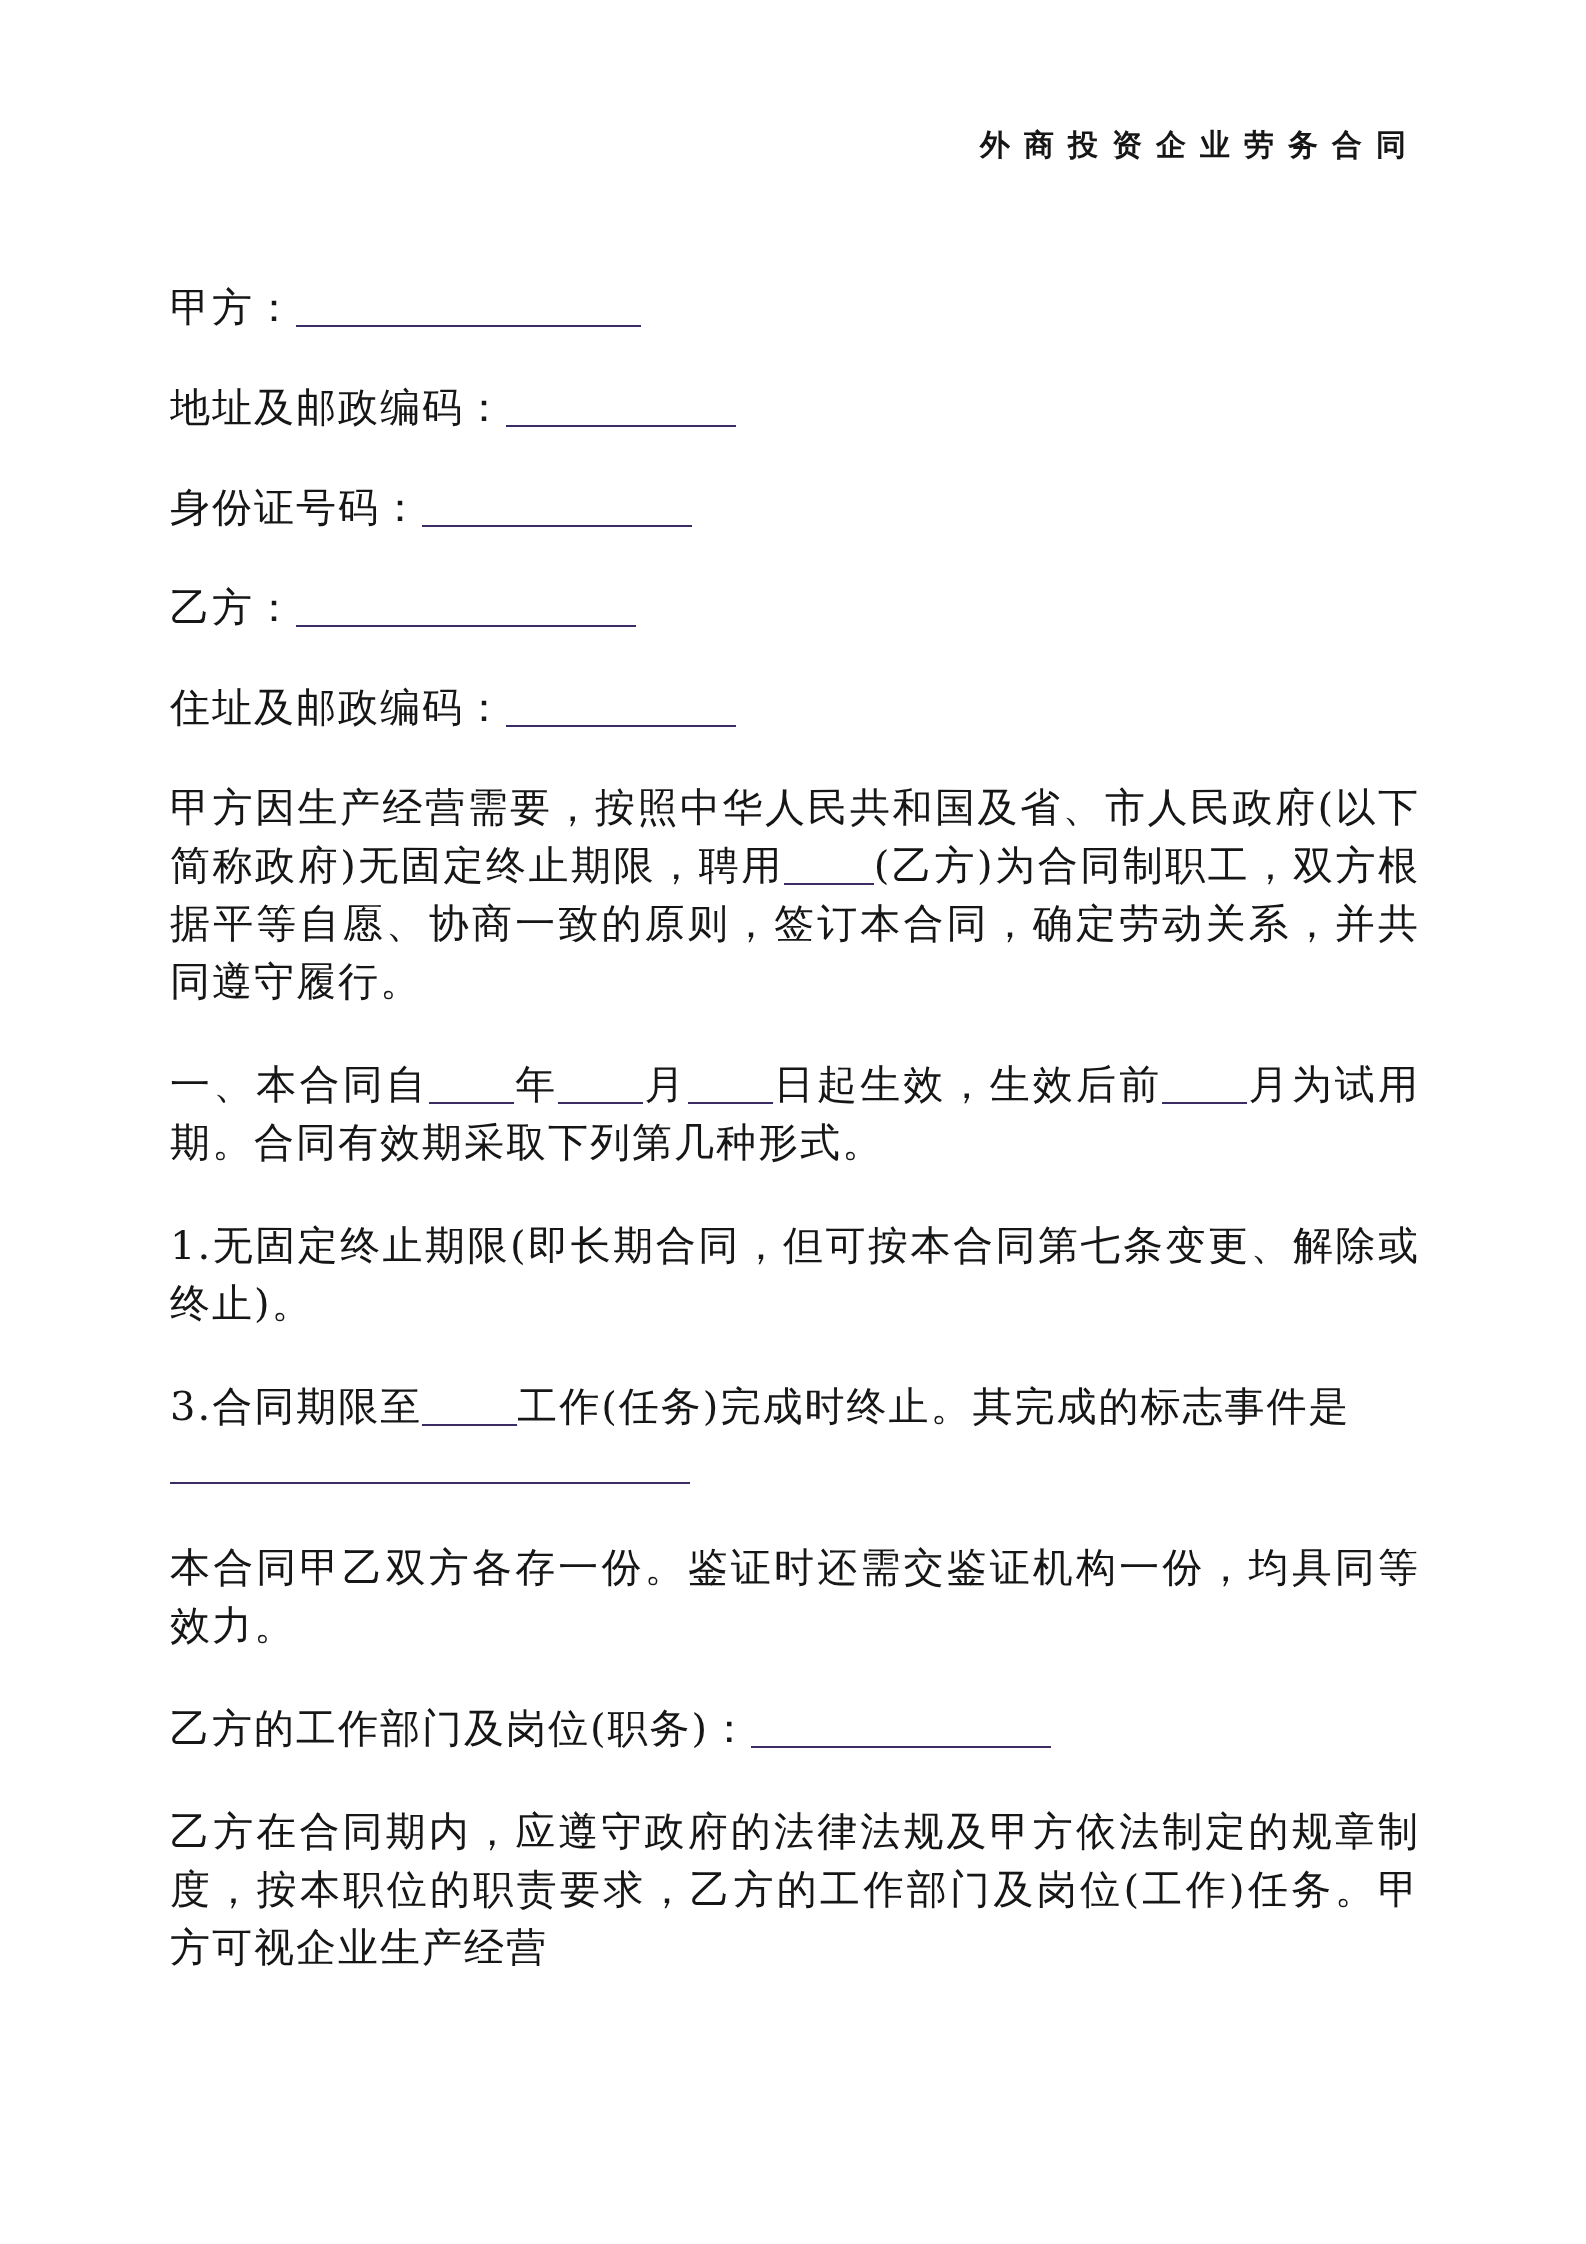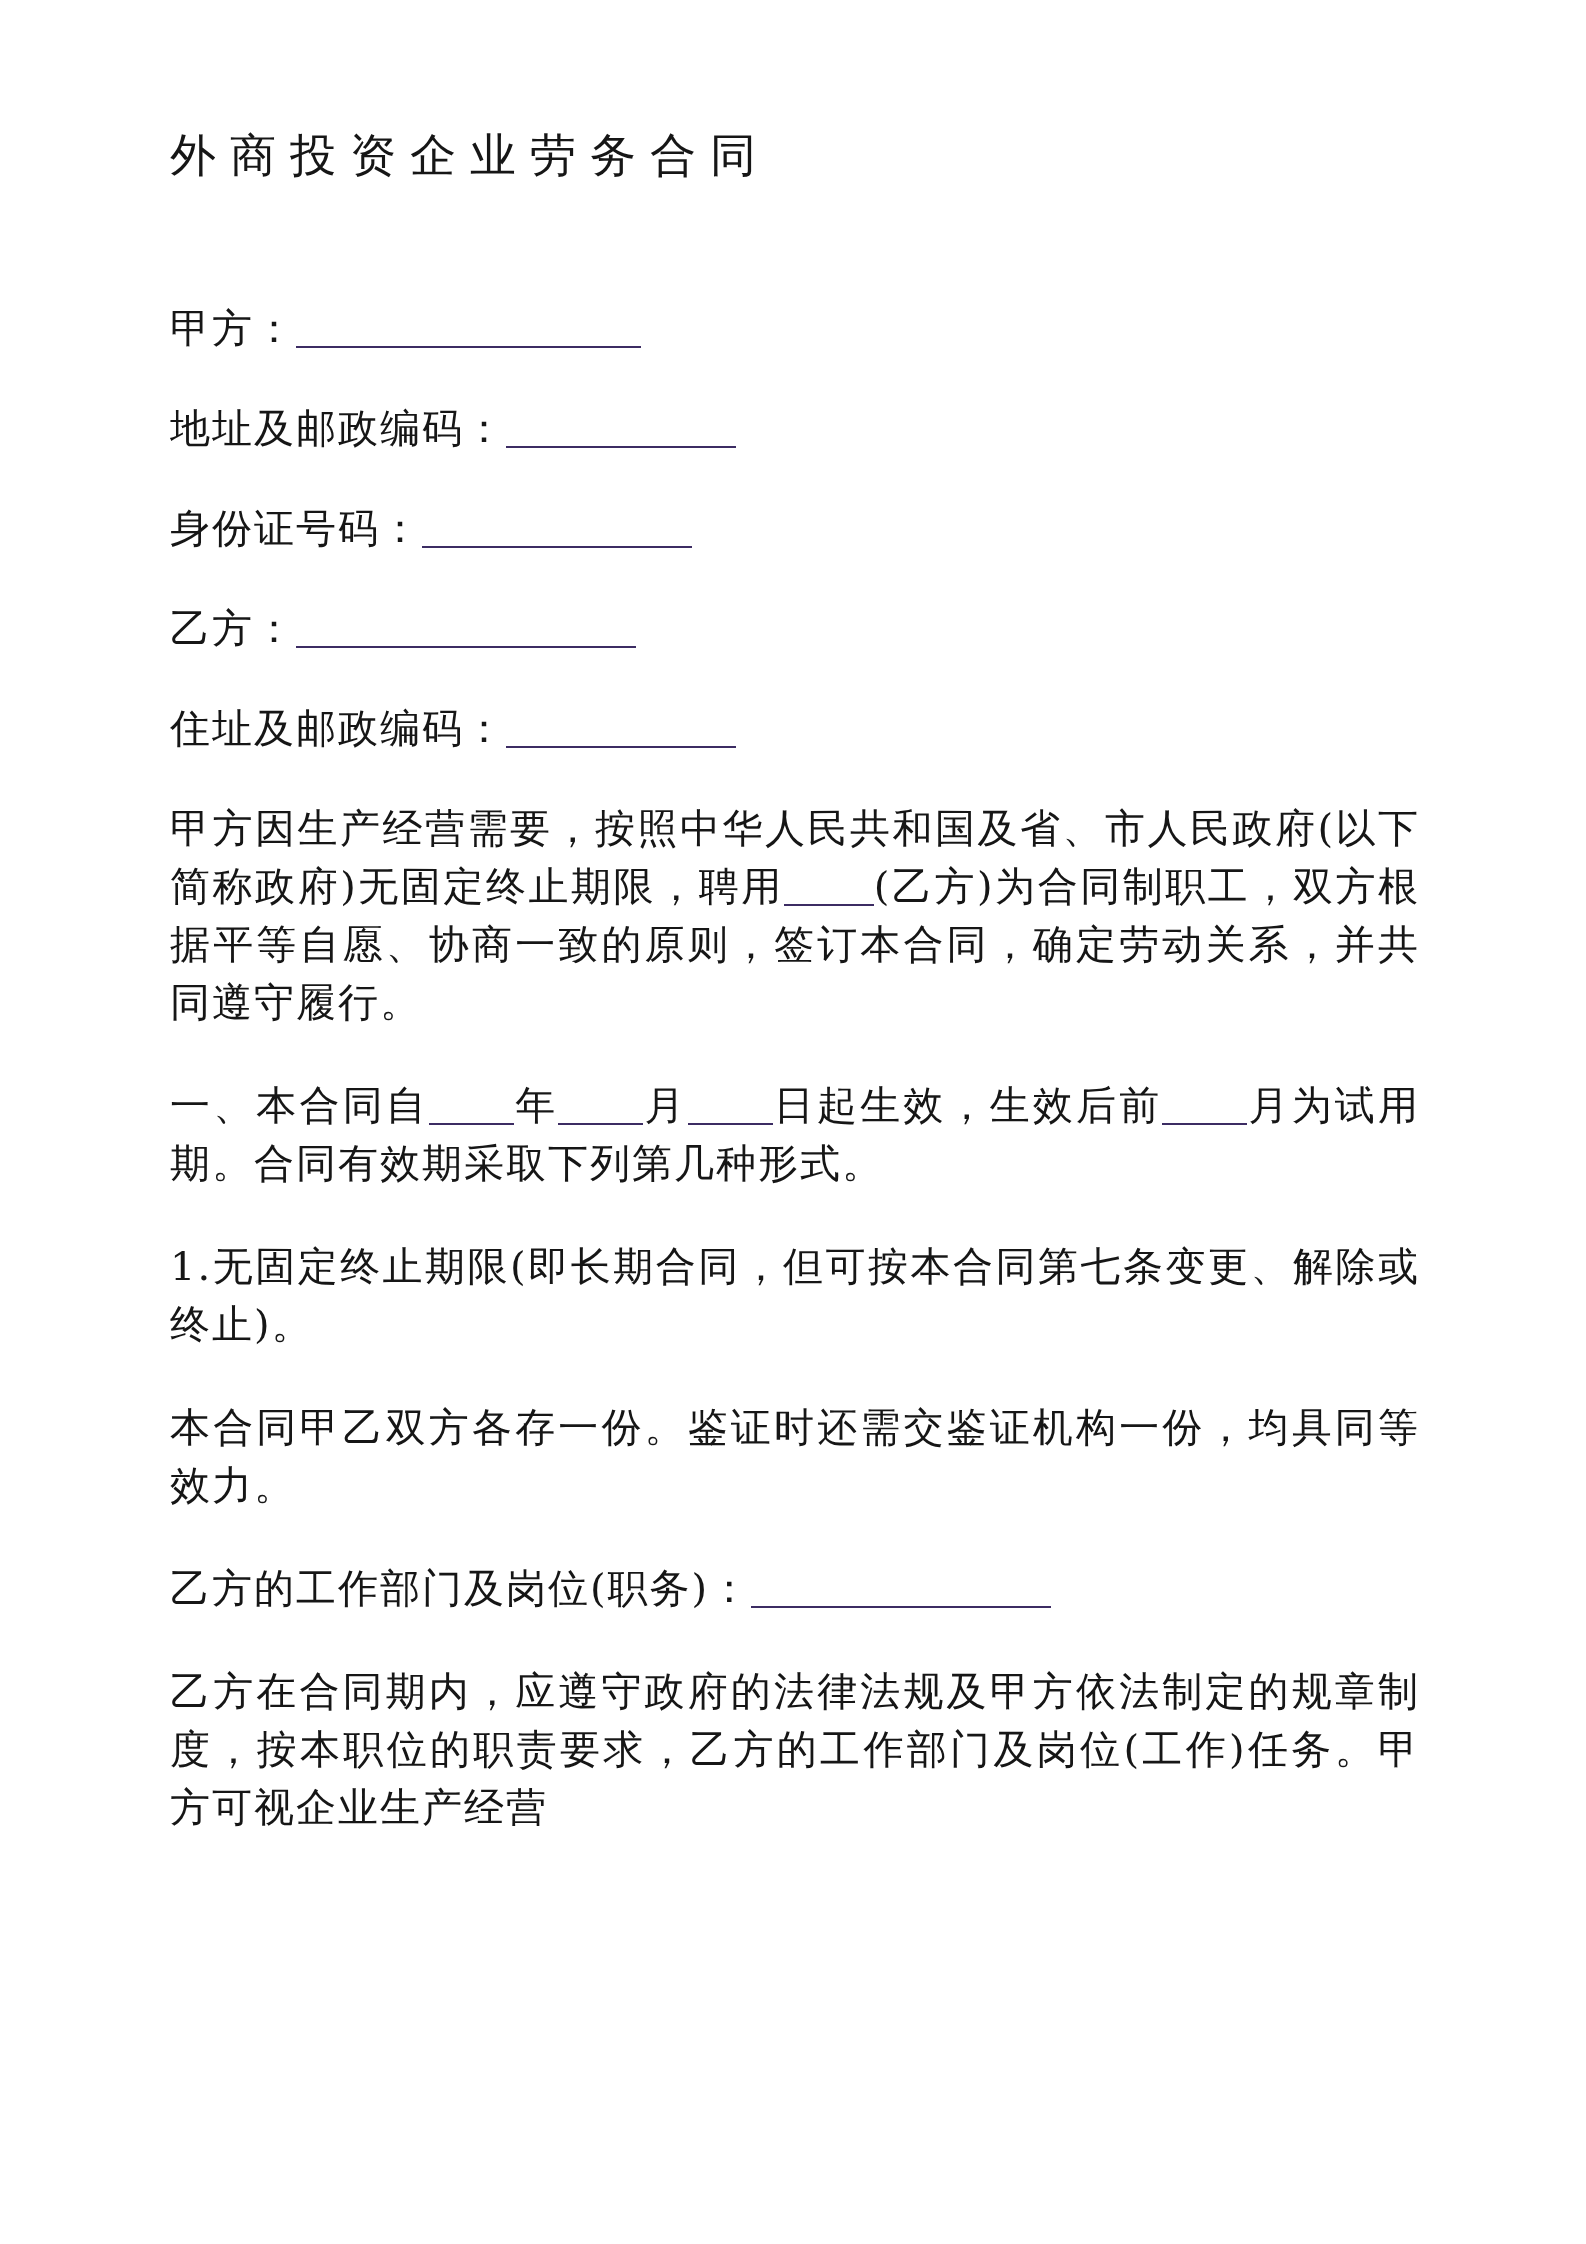--- a/index.html
+++ b/index.html
@@ -13,23 +13,23 @@
     height:2244px;
     box-sizing:border-box;
     background:var(--page-bg);
     padding:125px 166px 0 170px;
     font-family:"DejaVu Serif","Liberation Serif",serif;
     color:var(--text-color);
     overflow:hidden;
   }
   .title{
     margin:0 0 112px 0;
-    font-size:46px;
-    font-weight:400;
-    text-align:left;
+    font-size:30px;
+    font-weight:700;
+    text-align:right;
     letter-spacing:14px;
     white-space:nowrap;
   }
   .block{
     font-size:40px;
     line-height:58px;
     letter-spacing:2px;
   }
   .field-row{
     margin:0 0 42px 0;
@@ -55,17 +55,18 @@
       <div class="block field-row"><span class="field-label">甲方：</span><span class="blank" style="width: 345px;"></span></div>
       <div class="block field-row"><span class="field-label">地址及邮政编码：</span><span class="blank" style="width: 230px;"></span></div>
       <div class="block field-row"><span class="field-label">身份证号码：</span><span class="blank" style="width: 270px;"></span></div>
       <div class="block field-row"><span class="field-label">乙方：</span><span class="blank" style="width: 340px;"></span></div>
       <div class="block field-row"><span class="field-label">住址及邮政编码：</span><span class="blank" style="width: 230px;"></span></div>
     </div>
   <div>
       <p class="block para"><span class="text-run">甲方因生产经营需要，按照中华人民共和国及省、市人民政府(以下简称政府)无固定终止期限，聘用</span><span class="blank" style="width: 90px;"></span><span class="text-run">(乙方)为合同制职工，双方根据平等自愿、协商一致的原则，签订本合同，确定劳动关系，并共同遵守履行。</span></p>
       <p class="block para"><span class="text-run">一、本合同自</span><span class="blank" style="width: 85px;"></span><span class="text-run">年</span><span class="blank" style="width: 85px;"></span><span class="text-run">月</span><span class="blank" style="width: 85px;"></span><span class="text-run">日起生效，生效后前</span><span class="blank" style="width: 85px;"></span><span class="text-run">月为试用期。合同有效期采取下列第几种形式。</span></p>
       <p class="block para"><span class="text-run">1.无固定终止期限(即长期合同，但可按本合同第七条变更、解除或终止)。</span></p>
+      <p class="block para"><span class="text-run">3.合同期限至</span><span class="blank" style="width: 95px;"></span><span class="text-run">工作(任务)完成时终止。其完成的标志事件是</span><br><span class="blank" style="width: 520px;"></span></p>
       <p class="block para"><span class="text-run">本合同甲乙双方各存一份。鉴证时还需交鉴证机构一份，均具同等效力。</span></p>
       <p class="block para"><span class="text-run">乙方的工作部门及岗位(职务)：</span><span class="blank" style="width: 300px;"></span></p>
       <p class="block para"><span class="text-run">乙方在合同期内，应遵守政府的法律法规及甲方依法制定的规章制度，按本职位的职责要求，乙方的工作部门及岗位(工作)任务。甲方可视企业生产经营</span></p>
     </div>
 </div>
 
 </body></html>

